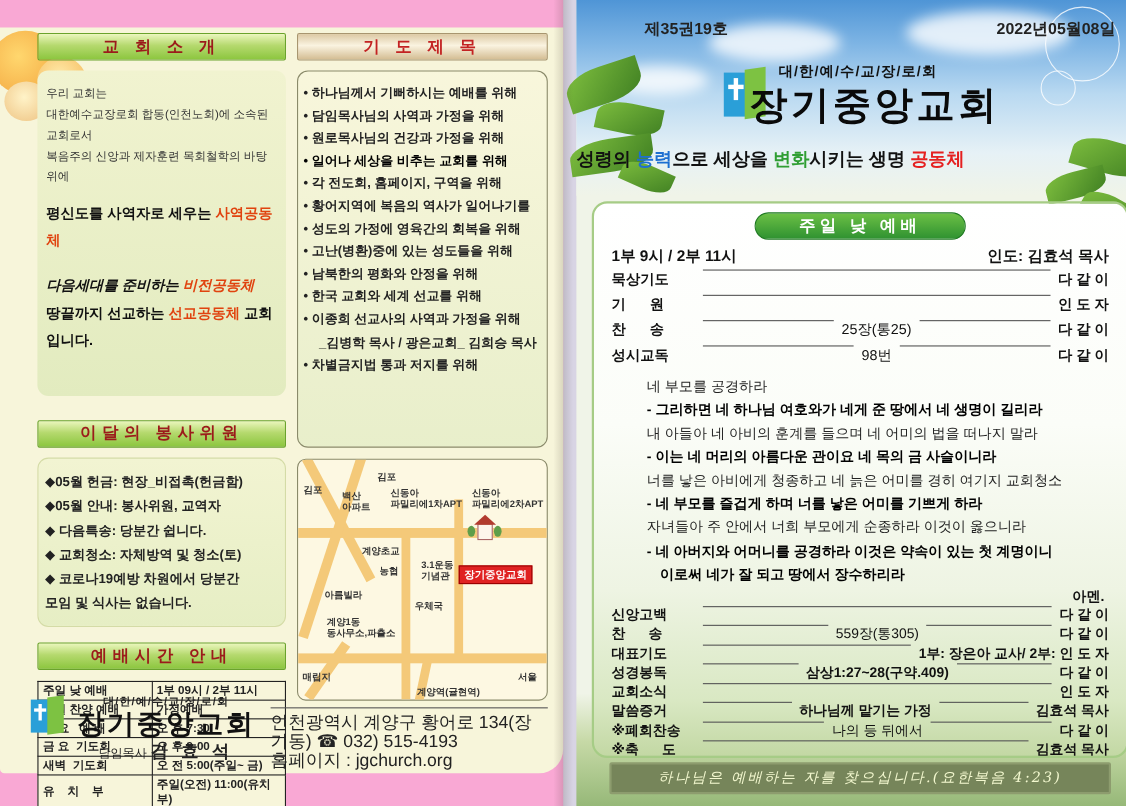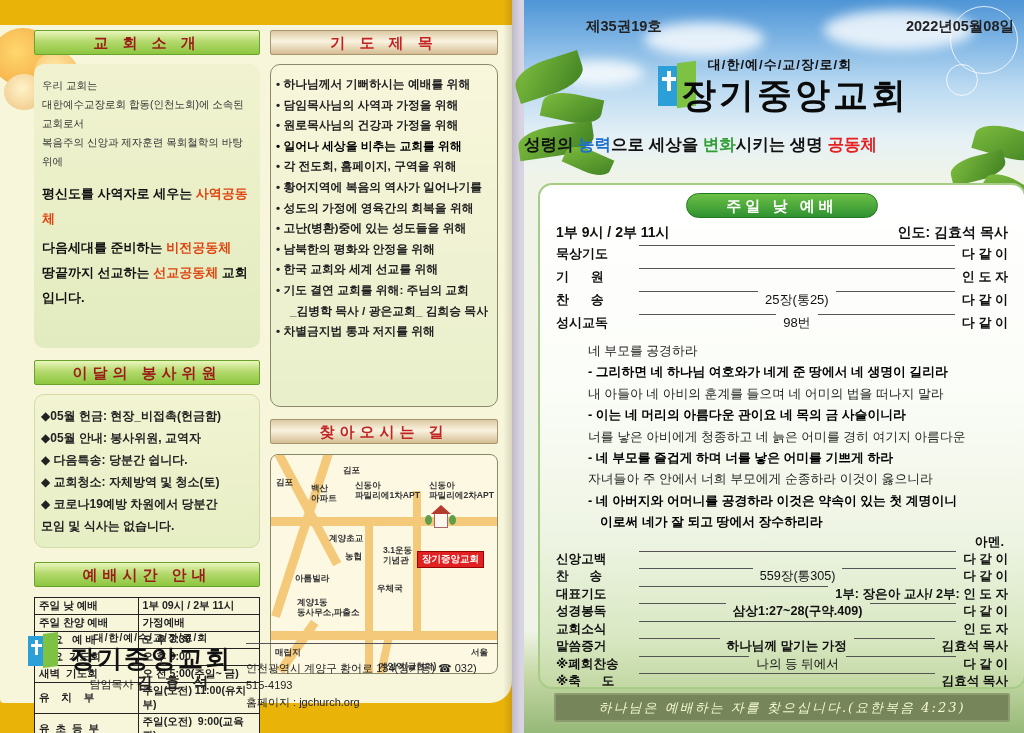--- a/index.html
+++ b/index.html
@@ -1,19 +1,19 @@
 <!DOCTYPE html>
 <html><head>
 <meta charset="utf-8">
 <style>
   html,body{margin:0;padding:0;}
   body{width:1024px;height:733px;position:relative;overflow:hidden;
        font-family:"Liberation Sans","DejaVu Sans",sans-serif;background:#d8d4e4;}
   
-  #left-page{position:absolute;left:0;top:0;width:512px;height:733px;background:#eab308;}
+  #left-page{position:absolute;left:0;top:0;width:512px;height:733px;background:#f9a8d4;}
   #left-inner{position:absolute;left:0;top:25px;right:0;bottom:30px;background:#f7f5da;
               border-radius:0 0 22px 4px;}
   .flower{position:absolute;border-radius:50%;}
   .col-a{position:absolute;left:34px;top:30px;width:226px;}
   .col-b{position:absolute;left:270px;top:30px;width:228px;}
   .bar{height:23px;line-height:23px;text-align:center;font-weight:bold;font-size:15px;
        letter-spacing:5px;border-radius:2px;}
   .bar-green{background:linear-gradient(180deg,#eaf6bc 0%,#b5d96e 45%,#8cc63f 100%);
              border:1px solid #6aa32c;color:#9b1b1b;}
   .bar-tan{background:linear-gradient(180deg,#dcc9a4 0%,#faf3e0 45%,#d4bd93 100%);
@@ -37,21 +37,21 @@
   #left-footer{position:absolute;left:28px;bottom:40px;width:470px;height:62px;}
   .logo{position:relative;display:inline-block;vertical-align:middle;}
   .logo .l-blue{position:absolute;left:0;top:0;background:#2a9fd8;}
   .logo .l-green{position:absolute;background:#7dc242;transform:skewY(-8deg);}
   .logo .l-cross-v{position:absolute;background:#fff;}
   .logo .l-cross-h{position:absolute;background:#fff;}
   .denom{font-size:10px;font-weight:bold;color:#222;letter-spacing:1px;}
   .cname{font-size:25px;font-weight:bold;color:#111;letter-spacing:2px;line-height:26px;}
   .pastor{font-size:11px;color:#222;margin-top:2px;}
   .pastor b{font-size:16px;letter-spacing:4px;font-family:"Liberation Serif",serif;}
-  .contact{border-top:1px solid #555;padding-top:16px;font-size:11px;color:#222;line-height:17px;}
+  .contact{border-top:1px solid #555;padding-top:5px;font-size:16px;color:#222;line-height:17px;}
   
   .prayer-box{margin-top:9px;border:1px solid #8a8a6a;border-radius:10px;padding:9px 5px 64px 5px;
               background:linear-gradient(180deg,rgba(250,248,222,.4),rgba(226,236,196,.7));}
   .pr-line{font-size:11.8px;font-weight:bold;color:#222;line-height:20.6px;}
   .pr-strong{color:#000;}
   .pr-cont{margin-left:14px;}
   
   .map-box{margin-top:10px;position:relative;border:1px solid #8a8a6a;border-radius:8px;
            height:218px;background:#fdf8e2;overflow:hidden;}
   .road{position:absolute;background:#f4c979;}
@@ -122,29 +122,29 @@
 
   <div class="col-a">
     <div class="bar bar-green">교 회 소 개</div>
     <div class="box-soft">
       <div class="intro-small">우리 교회는</div>
       <div class="intro-small">대한예수교장로회 합동(인천노회)에 소속된 교회로서</div>
       <div class="intro-small">복음주의 신앙과 제자훈련 목회철학의 바탕위에</div>
       <div class="intro-em">
         <span>평신도를 사역자로 세우는 </span><span class="hl-red">사역공동체</span><span></span>
       </div>
-      <div class="intro-em" style="margin-top:4px;">
+      <div class="intro-em" style="margin-top:16px;font-style:italic;">
         <span>다음세대를 준비하는 </span><span class="hl-red">비전공동체</span><span></span>
       </div>
       <div class="intro-em" style="margin-top:0;margin-bottom:26px;">
         <span>땅끝까지 선교하는 </span><span class="hl-red">선교공동체</span><span> 교회입니다.</span>
       </div>
     </div>
 
-    <div class="bar bar-green" style="margin-top:12px;">이달의 봉사위원</div>
+    <div class="bar bar-green" style="margin-top:22px;font-family:Liberation Serif, serif;">이달의 봉사위원</div>
     <div class="vol-box">
       <div class="vol-line">◆05월 헌금: 현장_비접촉(헌금함)</div>
       <div class="vol-line">◆05월 안내: 봉사위원, 교역자</div>
       <div class="vol-line">◆ 다음특송: 당분간 쉽니다.</div>
       <div class="vol-line">◆ 교회청소: 자체방역 및 청소(토)</div>
       <div class="vol-line">◆ 코로나19예방 차원에서 당분간</div>
       <div class="vol-line vol-cont2">모임 및 식사는 없습니다.</div>
     </div>
 
     <div class="bar bar-green" style="margin-top:14px;">예배시간 안내</div>
@@ -189,26 +189,25 @@
       <div class="pr-line">• 하나님께서 기뻐하시는 예배를  위해</div>
       <div class="pr-line">• 담임목사님의 사역과 가정을 위해</div>
       <div class="pr-line">• 원로목사님의 건강과 가정을 위해</div>
       <div class="pr-line pr-strong">• 일어나 세상을 비추는 교회를 위해</div>
       <div class="pr-line">• 각 전도회, 홈페이지, 구역을 위해</div>
       <div class="pr-line">• 황어지역에 복음의 역사가 일어나기를</div>
       <div class="pr-line">• 성도의 가정에 영육간의 회복을 위해</div>
       <div class="pr-line">• 고난(병환)중에 있는 성도들을 위해</div>
       <div class="pr-line">• 남북한의 평화와 안정을 위해</div>
       <div class="pr-line">• 한국 교회와 세계 선교를 위해</div>
-      <div class="pr-line">• 기도 결연 교회를 위해: 주님의 교회</div>
+      <div class="pr-line">• 이종희 선교사의 사역과 가정을 위해</div>
       <div class="pr-line pr-cont">_김병학 목사 / 광은교회_ 김희승 목사</div>
       <div class="pr-line">• 차별금지법 통과 저지를 위해</div>
     </div>
 
-    <div class="bar bar-tan" style="margin-top:12px;">찾아오시는 길</div>
     <div class="map-box">
 
       <div class="road" style="left:0;top:62px;width:228px;height:9px;"></div>
       <div class="road" style="left:0;top:176px;width:228px;height:9px;"></div>
       <div class="road" style="left:94px;top:62px;width:8px;height:156px;"></div>
       <div class="road" style="left:142px;top:36px;width:8px;height:145px;"></div>
       <div class="road" style="left:30px;top:-18px;width:9px;height:135px;transform:rotate(-28deg);"></div>
       <div class="road" style="left:62px;top:-30px;width:9px;height:200px;transform:rotate(18deg);transform-origin:top left;"></div>
       <div class="road" style="left:22px;top:162px;width:9px;height:60px;transform:rotate(35deg);"></div>
       <div class="road" style="left:110px;top:180px;width:8px;height:40px;transform:rotate(12deg);"></div>
@@ -329,21 +328,21 @@
         <span class="ocenter">98번</span>
         <span class="oline"></span>
         <span class="oright">다 같 이</span>
     </div>
 
     <div id="reading">
       <div class="rl">네 부모를 공경하라</div>
       <div class="rl b">- 그리하면 네 하나님 여호와가 네게 준 땅에서 네 생명이 길리라</div>
       <div class="rl">내 아들아 네 아비의 훈계를 들으며 네 어미의 법을 떠나지 말라</div>
       <div class="rl b">- 이는 네 머리의 아름다운 관이요 네 목의 금 사슬이니라</div>
-      <div class="rl">너를 낳은 아비에게 청종하고 네 늙은 어미를 경히 여기지 아름다운</div>
+      <div class="rl">너를 낳은 아비에게 청종하고 네 늙은 어미를 경히 여기지 교회청소</div>
       <div class="rl b">- 네 부모를 즐겁게 하며 너를 낳은 어미를 기쁘게 하라</div>
       <div class="rl">자녀들아 주 안에서 너희 부모에게 순종하라 이것이 옳으니라</div>
       <div class="rl b">- 네 아버지와 어머니를 공경하라 이것은 약속이 있는 첫 계명이니</div>
       <div class="rl b ind">이로써 네가 잘 되고 땅에서 장수하리라</div>
     </div>
     <div id="amen">아멘.</div>
 
     <div class="orow orow2">
       <span class="olabel">신앙고백</span>
         <span class="oline"></span>

